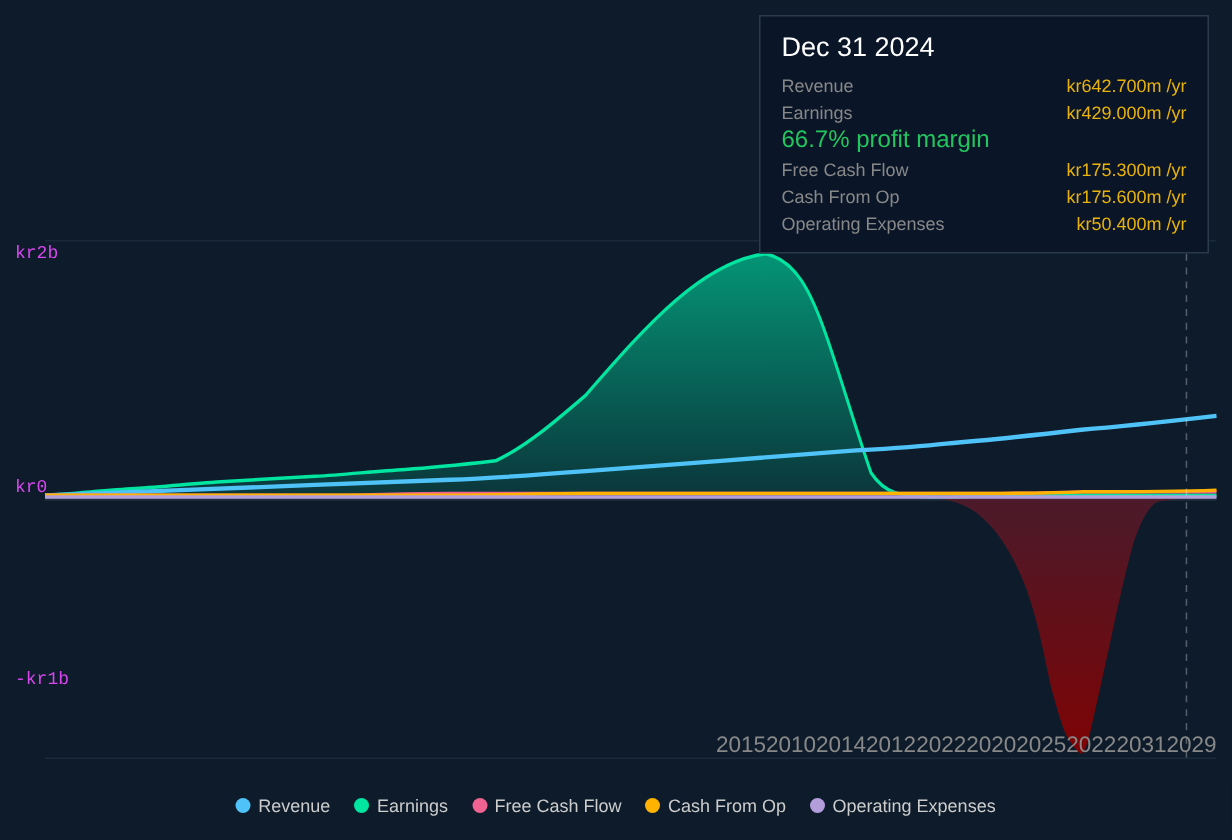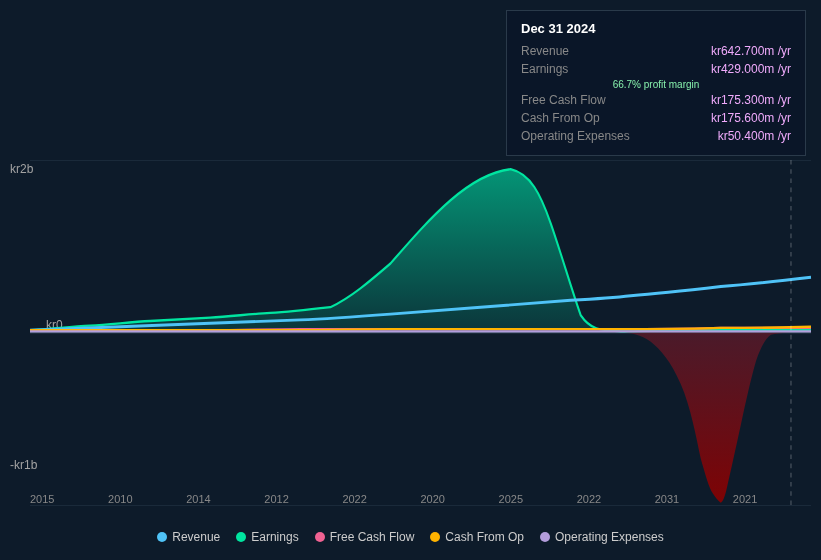--- a/index.html
+++ b/index.html
@@ -19,65 +19,66 @@
       top: 10px;
       right: 15px;
       background: #0a1628;
       border: 1px solid #2a3a4a;
       padding: 10px 14px;
       min-width: 300px;
       z-index: 10;
     }
     .tooltip-date {
       color: #fff;
-      font-size: 13px;
-      font-weight: bold;
+      font-size: 18px;
+      font-weight: normal;
       margin-bottom: 6px;
     }
     .tooltip-row {
       display: flex;
       justify-content: space-between;
       font-size: 12px;
       padding: 2px 0;
     }
     .tooltip-label { color: #888; }
-    .tooltip-value { color: #f0abfc; margin-left: 20px; white-space: nowrap; }
+    .tooltip-value { color: #eab308; margin-left: 20px; white-space: nowrap; }
     .tooltip-profit {
-      font-size: 10px;
-      color: #86efac;
-      text-align: center;
+      font-size: 16px;
+      color: #22c55e;
+      text-align: left;
       padding: 1px 0;
     }
 
     
     .y-axis-label {
       position: absolute;
       font-size: 12px;
-      color: #a3a3a3;
+      color: #d946ef;
       left: 10px;
+      font-family: Liberation Mono, monospace;
     }
 
     
     #chart-area {
       position: absolute;
       top: 160px;
       left: 30px;
       right: 10px;
       bottom: 55px;
     }
 
     
     #x-axis {
       position: absolute;
       bottom: 55px;
       left: 30px;
       right: 10px;
       display: flex;
-      justify-content: space-between;
-      font-size: 11px;
+      justify-content: flex-end;
+      font-size: 15px;
       color: #888;
       padding-top: 4px;
     }
 
     
     #legend {
       position: absolute;
       bottom: 10px;
       left: 0;
       right: 0;
@@ -139,22 +140,22 @@
     <span class="tooltip-label">Cash From Op</span>
     <span class="tooltip-value">kr175.600m /yr</span>
   </div>
   <div class="tooltip-row">
     <span class="tooltip-label">Operating Expenses</span>
     <span class="tooltip-value">kr50.400m /yr</span>
   </div>
 </div>
 
 <span class="y-axis-label" style="top: 162px;">kr2b</span>
-<span class="y-axis-label" style="top: 318px; margin-left: 36px;">kr0</span>
-<span class="y-axis-label" style="top: 458px;">-kr1b</span>
+<span class="y-axis-label" style="top: 318px;">kr0</span>
+<span class="y-axis-label" style="top: 446px;">-kr1b</span>
 
 <div id="chart-area">
 
   <div class="grid-line" style="top: 0%;"></div>
   <div class="grid-line" style="top: 50%;"></div>
   <div class="grid-line" style="top: 100%;"></div>
 
   <svg id="main-chart" viewBox="0 0 780 300" preserveAspectRatio="none">
     <defs>
 
@@ -273,21 +274,21 @@
 <div id="x-axis">
   <span>2015</span>
   <span>2010</span>
   <span>2014</span>
   <span>2012</span>
   <span>2022</span>
   <span>2020</span>
   <span>2025</span>
   <span>2022</span>
   <span>2031</span>
-  <span>2021</span>
+  <span>2029</span>
   <span></span>
 </div>
 
 <div id="legend">
   <div class="legend-item">
     <div class="legend-dot" style="background:#4fc3f7;"></div>
     <span>Revenue</span>
   </div>
   <div class="legend-item">
     <div class="legend-dot" style="background:#00e5a0;"></div>

